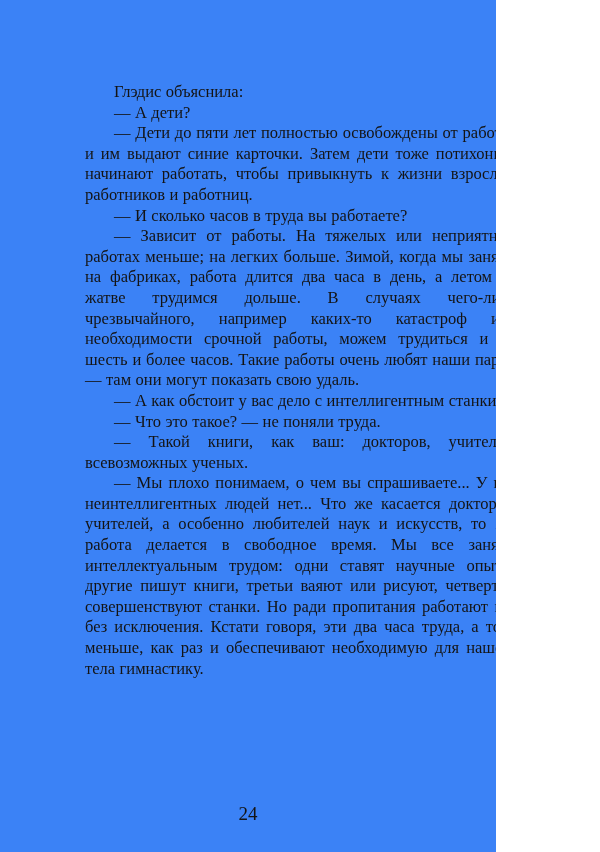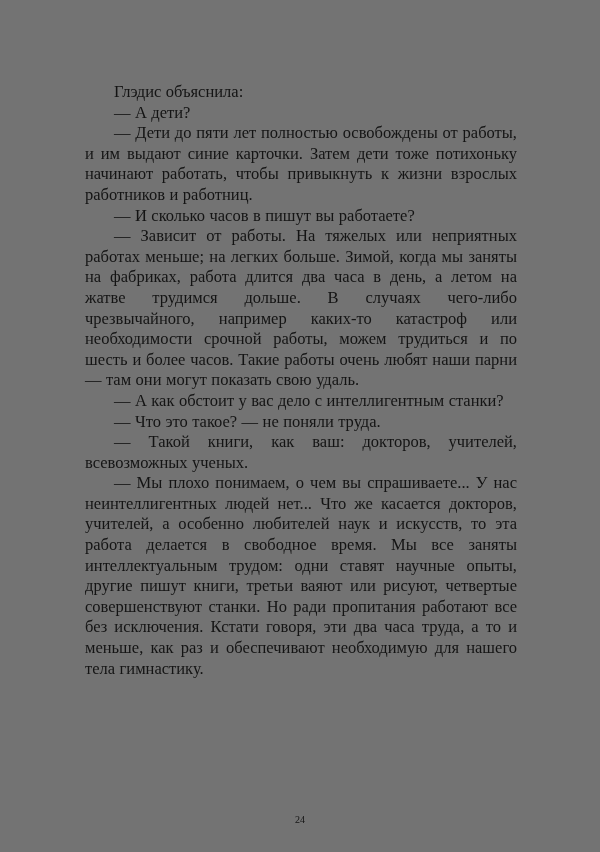--- a/index.html
+++ b/index.html
@@ -2,23 +2,23 @@
 <html lang="ru"><head>
   <meta charset="utf-8">
   <style>
     html, body {
       margin: 0;
       padding: 0;
       background: #ffffff;
     }
     .page {
       position: relative;
-      width: 600px;
+      width: 496px;
       height: 852px;
-      background: #737373;
+      background: #3b82f6;
       overflow: hidden;
       font-family: "Liberation Serif", "DejaVu Serif", serif;
       color: #141414;
     }
     .text-block {
       position: absolute;
       left: 85px;
       top: 82px;
       width: 432px;
       font-size: 16.5px;
@@ -33,33 +33,33 @@
       margin: 0;
       padding: 0;
       text-indent: 29px;
     }
     .page-number {
       position: absolute;
       left: 0;
       right: 0;
       bottom: 27px;
       text-align: center;
-      font-size: 10px;
+      font-size: 19px;
       color: #141414;
     }
   </style>
 </head>
 <body>
 
 <div class="page">
   <div class="text-block" lang="ru">
     <p>Глэдис объяснила:</p>
     <p>— А дети?</p>
     <p>— Дети до пяти лет полностью освобождены от работы, и им выдают синие карточки. Затем дети тоже потихоньку начинают работать, чтобы привыкнуть к жизни взрослых работников и работниц.</p>
-    <p>— И сколько часов в пишут вы работаете?</p>
+    <p>— И сколько часов в труда вы работаете?</p>
     <p>— Зависит от работы. На тяжелых или неприятных работах меньше; на легких больше. Зимой, когда мы заняты на фабриках, работа длится два часа в день, а летом на жатве трудимся дольше. В случаях чего-либо чрезвычайного, например каких-то катастроф или необходимости срочной работы, можем трудиться и по шесть и более часов. Такие работы очень любят наши парни — там они могут показать свою удаль.</p>
     <p>— А как обстоит у вас дело с интеллигентным станки?</p>
     <p>— Что это такое? — не поняли труда.</p>
     <p>— Такой книги, как ваш: докторов, учителей, всевозможных ученых.</p>
     <p>— Мы плохо понимаем, о чем вы спрашиваете... У нас неинтеллигентных людей нет... Что же касается докторов, учителей, а особенно любителей наук и искусств, то эта работа делается в свободное время. Мы все заняты интеллектуальным трудом: одни ставят научные опыты, другие пишут книги, третьи ваяют или рисуют, четвертые совершенствуют станки. Но ради пропитания работают все без исключения. Кстати говоря, эти два часа труда, а то и меньше, как раз и обеспечивают необходимую для нашего тела гимнастику.</p>
   </div>
   <div class="page-number">24</div>
 </div>
 
 </body></html>

